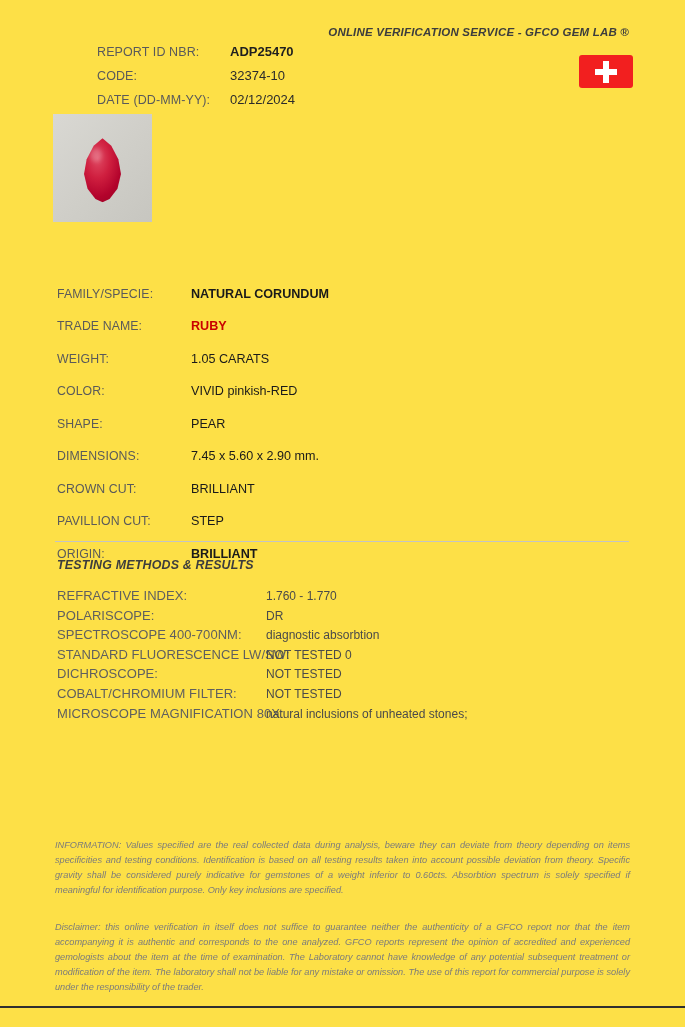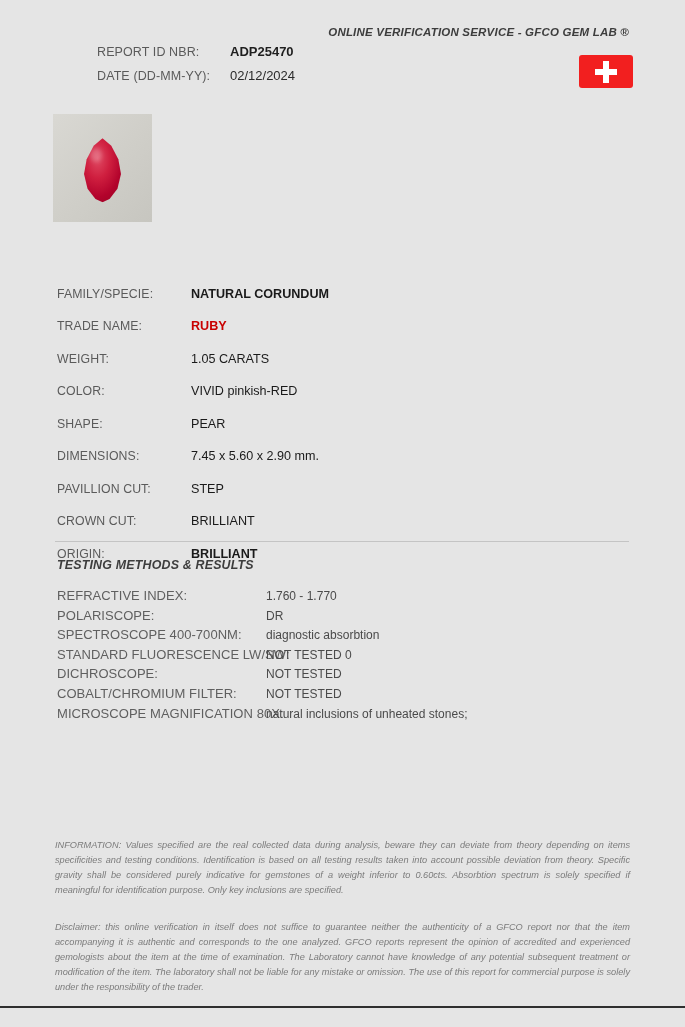--- a/index.html
+++ b/index.html
@@ -13,21 +13,21 @@
     position: relative;
     font-family: "Liberation Sans", sans-serif;
     color: #3a3a3a;
     overflow: hidden;
   }
   .page {
     position: absolute;
     left: 0; top: 0;
     width: 685px;
     height: 1027px;
-    background: #e5e5e5;
+    background: #fde047;
   }
 
   
   .header-title {
     position: absolute;
     right: 56px;
     top: 26px;
     font-size: 11.5px;
     font-style: italic;
     font-weight: bold;
@@ -235,20 +235,24 @@
 
   <div class="header-title">ONLINE VERIFICATION SERVICE - GFCO GEM LAB ®</div>
   <div class="flag"></div>
 
   <div class="meta">
     <div class="meta-row">
       <div class="meta-label">REPORT ID NBR:</div>
       <div class="meta-value">ADP25470</div>
     </div>
     <div class="meta-row">
+      <div class="meta-label">CODE:</div>
+      <div class="meta-value normal">32374-10</div>
+    </div>
+    <div class="meta-row">
       <div class="meta-label">DATE (DD-MM-YY):</div>
       <div class="meta-value normal">02/12/2024</div>
     </div>
   </div>
 
   <div class="photo">
     <div class="gem"></div>
   </div>
 
   <div class="ident">
@@ -270,28 +274,28 @@
     </div>
     <div class="ident-row">
       <div class="ident-label">SHAPE:</div>
       <div class="ident-value">PEAR</div>
     </div>
     <div class="ident-row">
       <div class="ident-label">DIMENSIONS:</div>
       <div class="ident-value">7.45 x 5.60 x 2.90 mm.</div>
     </div>
     <div class="ident-row">
+      <div class="ident-label">CROWN CUT:</div>
+      <div class="ident-value">BRILLIANT</div>
+    </div>
+    <div class="ident-row">
       <div class="ident-label">PAVILLION CUT:</div>
       <div class="ident-value">STEP</div>
     </div>
     <div class="ident-row">
-      <div class="ident-label">CROWN CUT:</div>
-      <div class="ident-value">BRILLIANT</div>
-    </div>
-    <div class="ident-row">
       <div class="ident-label">ORIGIN:</div>
       <div class="ident-value bold">BRILLIANT</div>
     </div>
   </div>
 
   <div class="divider"></div>
 
   <div class="section-title">TESTING METHODS &amp; RESULTS</div>
 
   <div class="tests">

